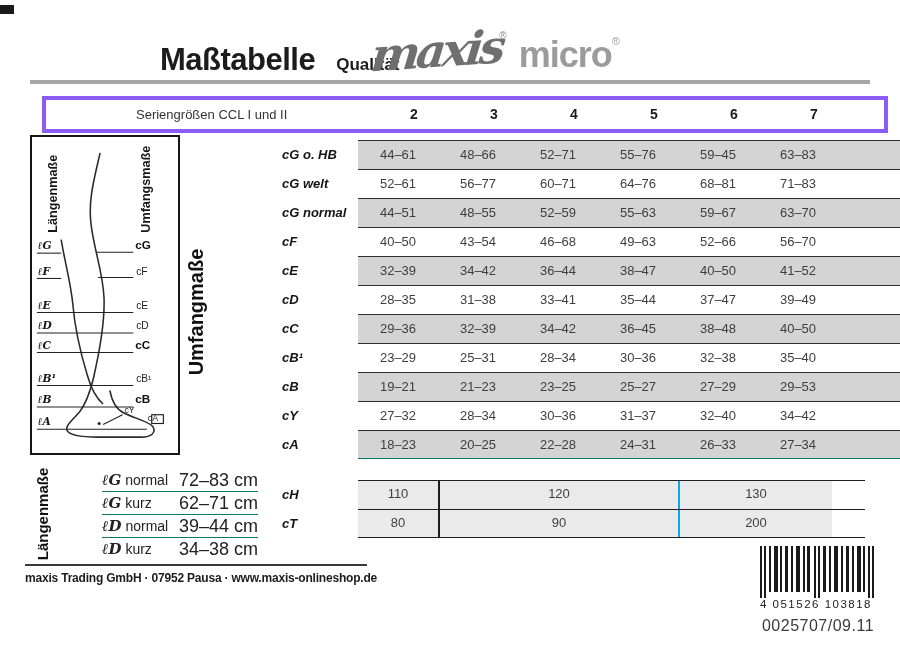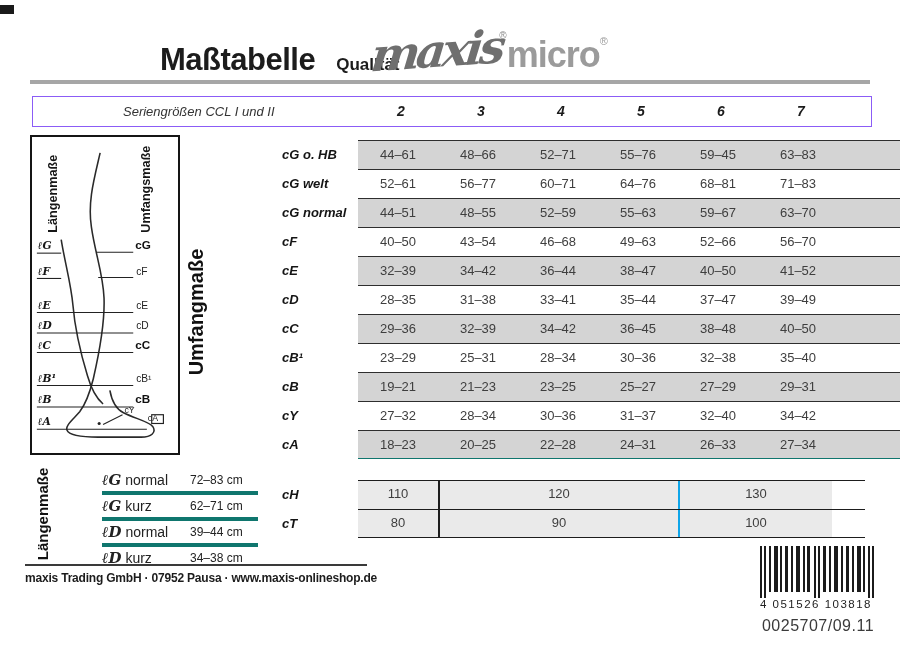--- a/index.html
+++ b/index.html
@@ -10,27 +10,27 @@
 
   
   .title-wrap { position:absolute; left:160px; top:42px; white-space:nowrap; }
   .title { font-size:31px; font-weight:bold; color:#1c1c1c; letter-spacing:-0.5px; }
   .subtitle { font-size:17px; font-weight:bold; margin-left:21px; color:#1c1c1c; }
   .brand-wrap { position:absolute; left:372px; top:24px; white-space:nowrap; }
   .brand-script { font-family:"DejaVu Serif", serif; font-style:italic; font-weight:bold;
                   font-size:46px; color:#6f6f6f; letter-spacing:-4px; display:inline-block;
                   transform:skewX(-10deg) rotate(-4deg); }
   .reg-brand { font-size:10px; color:#8a8a8a; vertical-align:28px; margin-left:-2px; }
-  .brand-product { font-size:36px; font-weight:bold; color:#9b9b9b; margin-left:0; letter-spacing:-1px;text-align:right; }
+  .brand-product { font-size:36px; font-weight:bold; color:#9b9b9b; margin-left:12px; letter-spacing:-1px;text-align:right; }
   .reg-prod { font-size:11px; color:#9b9b9b; vertical-align:22px; }
 
   .rule { position:absolute; left:30px; top:80px; width:840px; height:4px; background:#a6a6a6; }
 
   
-  .series-box { position:absolute; left:32px; top:96px; width:838px; height:29px; border:1px solid #8b5cf6;font-style:italic; }
+  .series-box { position:absolute; left:42px; top:96px; width:838px; height:29px; border:4px solid #8b5cf6; }
   .series-label { position:absolute; left:90px; top:0; line-height:29px; font-size:13px; color:#333; }
   .series-cells { position:absolute; left:328px; top:0; height:29px; display:flex; }
   .series-cell { width:80px; text-align:center; line-height:29px; font-weight:bold; font-size:14px; color:#1b1b1b; }
 
   
   .diagram-box { position:absolute; left:30px; top:135px; width:150px; height:320px;
                  border:2px solid #151515; box-sizing:border-box; background:#fff; }
   .dvert { font-size:13px; font-weight:bold; fill:#161616; font-family:"Liberation Sans",sans-serif; }
   .dmark { font-size:11px; font-style:italic; font-weight:bold; fill:#161616; font-family:"DejaVu Serif",serif; }
   .dgirth { font-size:10.5px; fill:#222; font-family:"Liberation Sans",sans-serif; }
@@ -59,26 +59,26 @@
   .srow:last-child .svals { border-bottom:1.5px solid #1d1d1d; }
   .scell { background:#eaeaea; text-align:center; font-size:13px; color:#3e3e3e; line-height:26px; box-sizing:border-box; }
   .scell.c1 { width:80px; }
   .scell.c2 { width:240px; border-left:2px solid #1d1d1d; }
   .scell.c3 { width:154px; border-left:2px solid #0ea5e9; }
 
   
   .length-side-label { position:absolute; left:42px; top:514px; transform:translate(-50%,-50%) rotate(-90deg);
                        font-weight:bold; font-size:15px; white-space:nowrap; color:#111; }
   .length-table { position:absolute; left:102px; top:469px; width:156px; }
-  .lrow { display:flex; align-items:center; height:22px; border-bottom:4px solid #0f766e; }
+  .lrow { display:flex; align-items:center; height:22px; border-bottom:1px solid #0f766e; }
   .lrow:last-child { border-bottom:none; }
   .lname { width:88px; font-size:14px; white-space:nowrap; }
   .lkey { font-weight:bold; font-style:italic; font-size:15px; font-family:"DejaVu Serif",serif; }
   .lvar { margin-left:4px; font-size:14px; color:#222; }
-  .lvalue { font-size:12px; color:#222; white-space:nowrap; }
+  .lvalue { font-size:18px; color:#222; white-space:nowrap; }
 
   
   .footer-box { position:absolute; left:25px; top:564px; width:342px; border-top:2px solid #3a3a3a;
                 padding-top:5px; font-weight:bold; font-size:12px; white-space:nowrap;
                 letter-spacing:-0.2px; color:#1c1c1c; }
 
   
   .barcode { position:absolute; left:750px; top:546px; width:136px; text-align:center; }
   .bar { fill:#1b1b1b; }
   .bc-digits { font-size:11.5px; fill:#222; letter-spacing:1.5px; font-family:"Liberation Sans",sans-serif; }
@@ -248,21 +248,21 @@
         </div>
       </div>
       <div class="mrow">
         <div class="mlabel">cB</div>
         <div class="mvals shaded">
           <div class="mcell">19–21</div>
           <div class="mcell">21–23</div>
           <div class="mcell">23–25</div>
           <div class="mcell">25–27</div>
           <div class="mcell">27–29</div>
-          <div class="mcell">29–31</div>
+          <div class="mcell">29–53</div>
         </div>
       </div>
       <div class="mrow">
         <div class="mlabel">cY</div>
         <div class="mvals">
           <div class="mcell">27–32</div>
           <div class="mcell">28–34</div>
           <div class="mcell">30–36</div>
           <div class="mcell">31–37</div>
           <div class="mcell">32–40</div>
@@ -289,21 +289,21 @@
           <div class="scell c1">110</div>
           <div class="scell c2">120</div>
           <div class="scell c3">130</div>
         </div>
       </div>
       <div class="srow">
         <div class="mlabel">cT</div>
         <div class="svals">
           <div class="scell c1">80</div>
           <div class="scell c2">90</div>
-          <div class="scell c3">100</div>
+          <div class="scell c3">200</div>
         </div>
       </div>
     </div>
 
   <div class="length-side-label">Längenmaße</div>
   <div class="length-table">
       <div class="lrow">
         <span class="lname"><span class="lkey">ℓG</span><span class="lvar">normal</span></span>
         <span class="lvalue">72–83 cm</span>
       </div>

